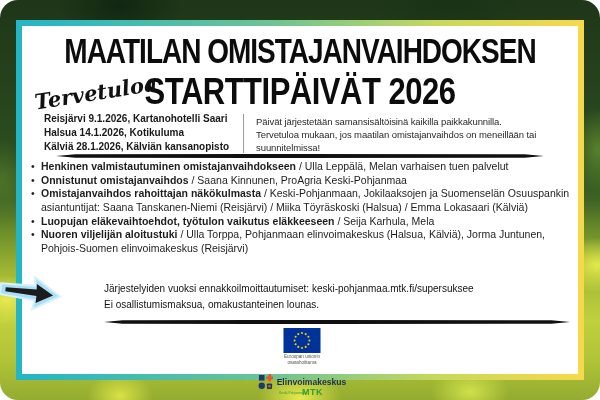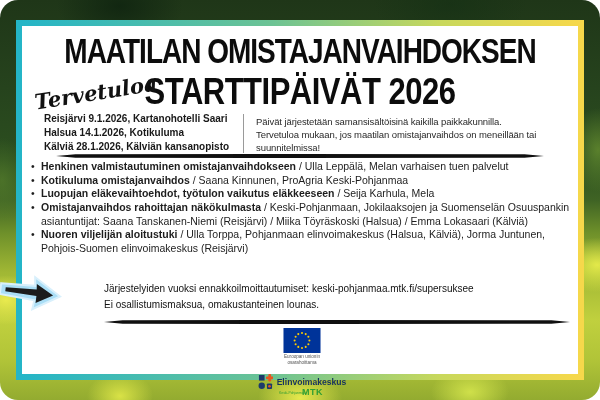--- a/index.html
+++ b/index.html
@@ -82,23 +82,23 @@
         <div>Kälviä 28.1.2026, Kälviän kansanopisto</div>
       </div>
       <div class="vsep"></div>
       <div class="intro">Päivät järjestetään samansisältöisinä kaikilla paikkakunnilla. Tervetuloa mukaan, jos maatilan omistajanvaihdos on meneillään tai suunnitelmissa!</div>
     </div>
 
     <div class="in taper div1"></div>
 
     <ul class="in agenda">
       <li><span class="t">Henkinen valmistautuminen omistajanvaihdokseen</span><span> / Ulla Leppälä, Melan varhaisen tuen palvelut</span></li>
-      <li><span class="t">Kotikuluma omistajanvaihdos</span><span> / Saana Kinnunen, ProAgria Keski-Pohjanmaa</span></li>
+      <li><span class="t">Onnistunut omistajanvaihdos</span><span> / Saana Kinnunen, ProAgria Keski-Pohjanmaa</span></li>
+      <li><span class="t">Omistajanvaihdos rahoittajan näkökulmasta</span><span> / Keski-Pohjanmaan, Jokilaaksojen ja Suomenselän Osuuspankin asiantuntijat: Saana Tanskanen-Niemi (Reisjärvi) / Miika Töyräskoski (Halsua) / Emma Lokasaari (Kälviä)</span></li>
       <li><span class="t">Luopujan eläkevaihtoehdot, työtulon vaikutus eläkkeeseen</span><span> / Seija Karhula, Mela</span></li>
-      <li><span class="t">Omistajanvaihdos rahoittajan näkökulmasta</span><span> / Keski-Pohjanmaan, Jokilaaksojen ja Suomenselän Osuuspankin asiantuntijat: Saana Tanskanen-Niemi (Reisjärvi) / Miika Töyräskoski (Halsua) / Emma Lokasaari (Kälviä)</span></li>
       <li><span class="t">Nuoren viljelijän aloitustuki</span><span> / Ulla Torppa, Pohjanmaan elinvoimakeskus (Halsua, Kälviä), Jorma Juntunen, Pohjois-Suomen elinvoimakeskus (Reisjärvi)</span></li>
     </ul>
 
     <svg class="in arrow" viewBox="0 0 64 42">
       <g transform="rotate(7 32 21)">
         <polygon points="0,13 34,11.5 33,3 60,19 34,35 35,26 0,24" fill="#aadef6" stroke="#d8f0fc" stroke-width="2"></polygon>
         <polygon points="5,16.5 36,15 35.5,9.5 53,19 36.5,28.5 36.5,21.5 5,20.5" fill="#1c1c1c"></polygon>
       </g>
     </svg>
 

